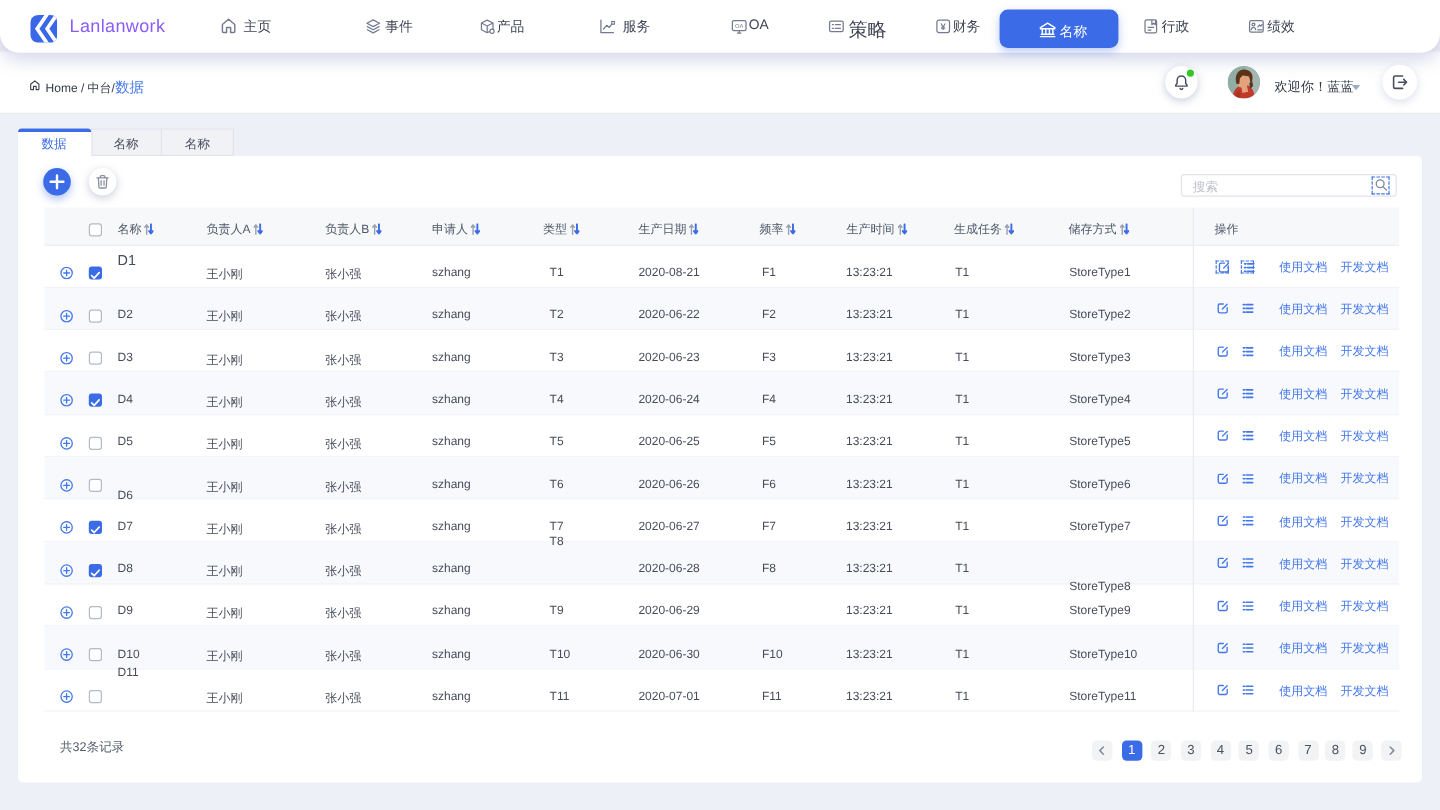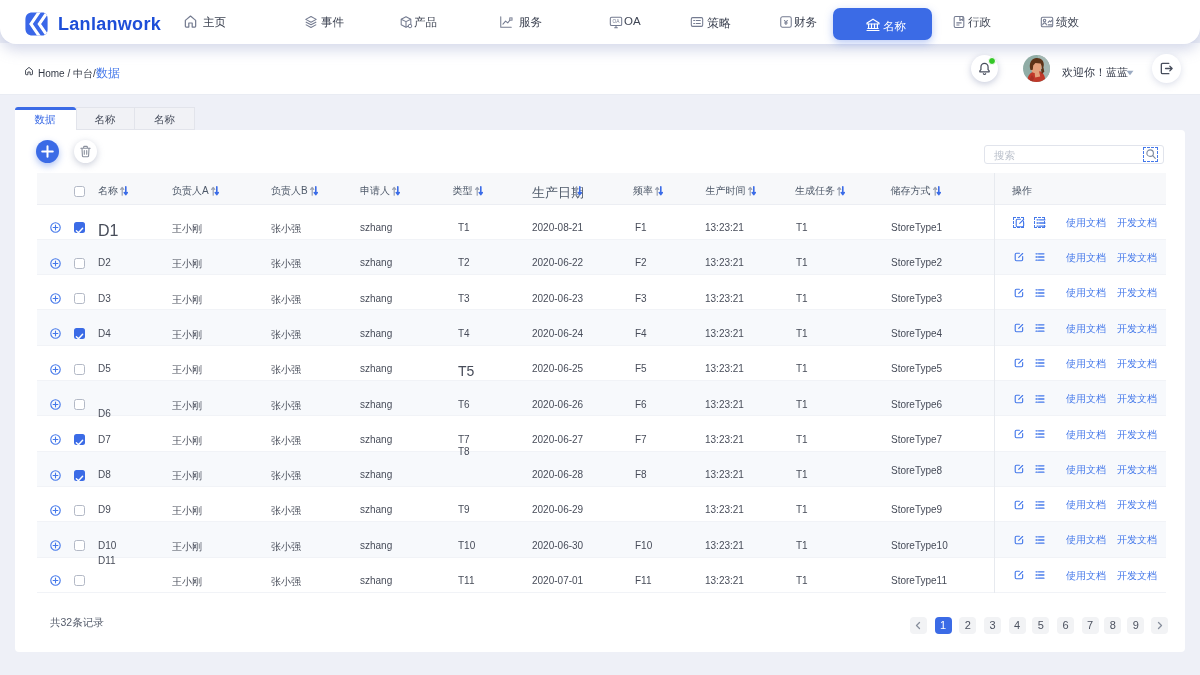--- a/index.html
+++ b/index.html
@@ -15,21 +15,21 @@
         <clipPath id="lg">
           <path d="M7.5 0.5 H17 C21 0.5 22.6 3 22.6 7 V17 C22.6 21 21 23.5 17 23.5 H7.5 C3 23.5 0.4 21 0.4 16.5 V7.5 C0.4 3 3 0.5 7.5 0.5 Z"></path>
         </clipPath>
       </defs>
 <g clip-path="url(#lg)">
 <rect width="23" height="24" fill="#3a67e8"></rect>
 <path d="M15.2 -1.5 L6 12 15.2 25.5" stroke="#fff" stroke-width="3.1" fill="none"></path>
 <path d="M23.5 -1.5 L14.3 12 23.5 25.5" stroke="#fff" stroke-width="3.1" fill="none"></path>
 </g>
 </svg>
-<div class="t" style="left:58px;top:13.5px;font-size:18px;font-weight:bold;color:#1d4ed8;letter-spacing:0.3px">Lanlanwork</div>
+<div class="t" style="left:58px;top:13.5px;font-size:15px;font-weight:normal;color:#8b5cf6;letter-spacing:0.3px">Lanlanwork</div>
 <svg class="abs" style="left:183px;top:14px" width="15" height="15" viewBox="0 0 16 16">
       <path d="M2.5 6.8L8 2.2l5.5 4.6v6.2a0.9 0.9 0 0 1-0.9 0.9H9.8V9.6H6.2v4.3H3.4a0.9 0.9 0 0 1-0.9-0.9Z" fill="none" stroke="#747b90" stroke-width="1.3" stroke-linejoin="round"></path>
     </svg>
     <div class="t" style="left:203px;top:15px;font-size:11.5px;color:#3f4554">主页</div>
 <svg class="abs" style="left:304px;top:14.5px" width="14" height="14" viewBox="0 0 16 16">
       <g fill="none" stroke="#747b90" stroke-width="1.2" stroke-linejoin="round">
         <path d="M8 1.8L14 5 8 8.2 2 5Z"></path>
         <path d="M2 8l6 3.2L14 8"></path>
         <path d="M2 11l6 3.2L14 11"></path>
       </g>
@@ -58,21 +58,21 @@
       </g>
       <text x="8" y="9.3" font-size="5.5" text-anchor="middle" fill="#747b90" font-family="Liberation Sans">OA</text>
     </svg>
     <div class="t" style="left:624px;top:15px;font-size:11.5px;color:#3f4554">OA</div>
 <svg class="abs" style="left:690px;top:14.5px" width="14" height="14" viewBox="0 0 16 16">
       <g fill="none" stroke="#747b90" stroke-width="1.2" stroke-linecap="round">
         <rect x="1.5" y="3" width="13" height="10" rx="1.5"></rect>
         <path d="M4.2 6.2h1M7 6.2h4.8M4.2 9.8h1M7 9.8h4.8"></path>
       </g>
     </svg>
-    <div class="t" style="left:707px;top:15px;font-size:12px;color:#3f4554">策略</div>
+    <div class="t" style="left:707px;top:15px;font-size:16px;color:#3f4554">策略</div>
 <svg class="abs" style="left:779px;top:14.5px" width="14" height="14" viewBox="0 0 16 16">
       <rect x="2" y="2" width="12" height="12" rx="2" fill="none" stroke="#747b90" stroke-width="1.2"></rect>
       <text x="8" y="11.2" font-size="9" font-weight="bold" text-anchor="middle" fill="#747b90" font-family="Liberation Sans">¥</text>
     </svg>
     <div class="t" style="left:794px;top:15px;font-size:11.5px;color:#3f4554">财务</div>
 <div class="abs" style="left:833px;top:8px;width:99px;height:32px;background:#3b6be6;border-radius:7px;box-shadow:0 3px 8px rgba(58,104,226,0.35)"></div>
 <svg class="abs" style="left:865px;top:16.5px" width="16" height="16" viewBox="0 0 16 16">
       <g fill="none" stroke="#fff" stroke-width="1.2" stroke-linecap="round" stroke-linejoin="round">
         <path d="M2 6l6-3.8L14 6v1H2Z"></path>
         <path d="M3.6 7v4.5M6.5 7v4.5M9.5 7v4.5M12.4 7v4.5"></path>
@@ -188,21 +188,21 @@
 <div class="t" style="left:360px;top:184px;font-size:10px;color:#4e5969">申请人</div>
 <svg style="position:absolute;left:392px;top:186.2px" width="8" height="10" viewBox="0 0 8 10">
 <path d="M2.2 9.2V1.8M0.7 3.4L2.2 1.4l1.5 2" fill="none" stroke="#9aa1b0" stroke-width="1.2" stroke-linecap="round" stroke-linejoin="round"></path>
 <path d="M5.8 0.8v7.4M4.3 6.6L5.8 8.6l1.5-2" fill="none" stroke="#3b6ce8" stroke-width="1.6" stroke-linecap="round" stroke-linejoin="round"></path>
 </svg>
 <div class="t" style="left:452.5px;top:184px;font-size:10px;color:#4e5969">类型</div>
 <svg style="position:absolute;left:474.5px;top:186.2px" width="8" height="10" viewBox="0 0 8 10">
 <path d="M2.2 9.2V1.8M0.7 3.4L2.2 1.4l1.5 2" fill="none" stroke="#9aa1b0" stroke-width="1.2" stroke-linecap="round" stroke-linejoin="round"></path>
 <path d="M5.8 0.8v7.4M4.3 6.6L5.8 8.6l1.5-2" fill="none" stroke="#3b6ce8" stroke-width="1.6" stroke-linecap="round" stroke-linejoin="round"></path>
 </svg>
-<div class="t" style="left:532px;top:184px;font-size:13px;color:#4e5969">生产日期</div>
+<div class="t" style="left:532px;top:184px;font-size:10px;color:#4e5969">生产日期</div>
 <svg style="position:absolute;left:574px;top:186.2px" width="8" height="10" viewBox="0 0 8 10">
 <path d="M2.2 9.2V1.8M0.7 3.4L2.2 1.4l1.5 2" fill="none" stroke="#9aa1b0" stroke-width="1.2" stroke-linecap="round" stroke-linejoin="round"></path>
 <path d="M5.8 0.8v7.4M4.3 6.6L5.8 8.6l1.5-2" fill="none" stroke="#3b6ce8" stroke-width="1.6" stroke-linecap="round" stroke-linejoin="round"></path>
 </svg>
 <div class="t" style="left:633px;top:184px;font-size:10px;color:#4e5969">频率</div>
 <svg style="position:absolute;left:655px;top:186.2px" width="8" height="10" viewBox="0 0 8 10">
 <path d="M2.2 9.2V1.8M0.7 3.4L2.2 1.4l1.5 2" fill="none" stroke="#9aa1b0" stroke-width="1.2" stroke-linecap="round" stroke-linejoin="round"></path>
 <path d="M5.8 0.8v7.4M4.3 6.6L5.8 8.6l1.5-2" fill="none" stroke="#3b6ce8" stroke-width="1.6" stroke-linecap="round" stroke-linejoin="round"></path>
 </svg>
 <div class="t" style="left:705.5px;top:184px;font-size:10px;color:#4e5969">生产时间</div>
@@ -223,21 +223,21 @@
 <div class="t" style="left:1012px;top:184px;font-size:10px;color:#4e5969">操作</div>
 <div class="abs" style="left:37px;top:238.8px;width:1129px;height:1px;background:#f1f3f7"></div>
 <svg style="position:absolute;left:49.5px;top:222.4px" width="11" height="11" viewBox="0 0 14 14">
 <circle cx="7" cy="7" r="6" fill="none" stroke="#4478ea" stroke-width="1.4"></circle>
 <path d="M7 4v6M4 7h6" stroke="#4478ea" stroke-width="1.4" stroke-linecap="round"></path>
     </svg>
 <div style="position:absolute;left:73.5px;top:222.4px;width:11px;height:11px;background:#3b6be6;border-radius:2.5px">
 <svg width="11" height="11" viewBox="0 0 13 13">
         <path d="M2.8 6.8l2.5 2.4 4.9-5.4" fill="none" stroke="#fff" stroke-width="1.7" stroke-linecap="round" stroke-linejoin="round"></path>
       </svg></div>
-<div class="t" style="left:98px;top:222.0px;font-size:16px;color:#474c59">D1</div>
+<div class="t" style="left:98px;top:210px;font-size:12px;color:#474c59">D1</div>
 <div class="t" style="left:172px;top:222.0px;font-size:10px;color:#474c59">王小刚</div>
 <div class="t" style="left:271px;top:222.0px;font-size:10px;color:#474c59">张小强</div>
 <div class="t" style="left:360px;top:222.0px;font-size:10px;color:#474c59">szhang</div>
 <div class="t" style="left:458px;top:222.0px;font-size:10px;color:#474c59">T1</div>
 <div class="t" style="left:532px;top:222.0px;font-size:10px;color:#474c59">2020-08-21</div>
 <div class="t" style="left:635px;top:222.0px;font-size:10px;color:#474c59">F1</div>
 <div class="t" style="left:705px;top:222.0px;font-size:10px;color:#474c59">13:23:21</div>
 <div class="t" style="left:796px;top:222.0px;font-size:10px;color:#474c59">T1</div>
 <div class="t" style="left:891px;top:222.0px;font-size:10px;color:#474c59">StoreType1</div>
 <div style="position:absolute;left:1013px;top:216.65px;width:11px;height:11px;border:1px dashed #4478ea;box-sizing:border-box">
@@ -348,21 +348,21 @@
 <div class="abs" style="left:37px;top:380.00000000000006px;width:1129px;height:1px;background:#f1f3f7"></div>
 <svg style="position:absolute;left:49.5px;top:363.6px" width="11" height="11" viewBox="0 0 14 14">
 <circle cx="7" cy="7" r="6" fill="none" stroke="#4478ea" stroke-width="1.4"></circle>
 <path d="M7 4v6M4 7h6" stroke="#4478ea" stroke-width="1.4" stroke-linecap="round"></path>
     </svg>
 <div style="position:absolute;left:73.5px;top:363.6px;width:11px;height:11px;background:#fff;border:1.5px solid #b3b9c6;border-radius:2.5px;box-sizing:border-box"></div>
 <div class="t" style="left:98px;top:363.20000000000005px;font-size:10px;color:#474c59">D5</div>
 <div class="t" style="left:172px;top:363.20000000000005px;font-size:10px;color:#474c59">王小刚</div>
 <div class="t" style="left:271px;top:363.20000000000005px;font-size:10px;color:#474c59">张小强</div>
 <div class="t" style="left:360px;top:363.20000000000005px;font-size:10px;color:#474c59">szhang</div>
-<div class="t" style="left:458px;top:363.20000000000005px;font-size:14px;color:#474c59">T5</div>
+<div class="t" style="left:458px;top:363.20000000000005px;font-size:10px;color:#474c59">T5</div>
 <div class="t" style="left:532px;top:363.20000000000005px;font-size:10px;color:#474c59">2020-06-25</div>
 <div class="t" style="left:635px;top:363.20000000000005px;font-size:10px;color:#474c59">F5</div>
 <div class="t" style="left:705px;top:363.20000000000005px;font-size:10px;color:#474c59">13:23:21</div>
 <div class="t" style="left:796px;top:363.20000000000005px;font-size:10px;color:#474c59">T1</div>
 <div class="t" style="left:891px;top:363.20000000000005px;font-size:10px;color:#474c59">StoreType5</div>
 <div style="position:absolute;left:1013px;top:357.85px;width:11px;height:11px;box-sizing:border-box">
 <svg width="10" height="10" style="position:absolute;left:0.5px;top:0.5px" viewBox="0 0 14 14">
 <path d="M7.6 1.8H3.4c-1.1 0-1.7.6-1.7 1.7v7c0 1.1.6 1.7 1.7 1.7h7c1.1 0 1.7-.6 1.7-1.7V6.3" fill="none" stroke="#4478ea" stroke-width="1.6" stroke-linecap="round"></path>
 <path d="M12.1 2.1L6.6 7.6" fill="none" stroke="#4478ea" stroke-width="1.6" stroke-linecap="round"></path>
 </svg>
@@ -448,21 +448,21 @@
       </svg></div>
 <div class="t" style="left:98px;top:469.1000000000001px;font-size:10px;color:#474c59">D8</div>
 <div class="t" style="left:172px;top:469.1000000000001px;font-size:10px;color:#474c59">王小刚</div>
 <div class="t" style="left:271px;top:469.1000000000001px;font-size:10px;color:#474c59">张小强</div>
 <div class="t" style="left:360px;top:469.1000000000001px;font-size:10px;color:#474c59">szhang</div>
 <div class="t" style="left:458px;top:446px;font-size:10px;color:#474c59">T8</div>
 <div class="t" style="left:532px;top:469.1000000000001px;font-size:10px;color:#474c59">2020-06-28</div>
 <div class="t" style="left:635px;top:469.1000000000001px;font-size:10px;color:#474c59">F8</div>
 <div class="t" style="left:705px;top:469.1000000000001px;font-size:10px;color:#474c59">13:23:21</div>
 <div class="t" style="left:796px;top:469.1000000000001px;font-size:10px;color:#474c59">T1</div>
-<div class="t" style="left:891px;top:465px;font-size:10px;color:#474c59">StoreType8</div>
+<div class="t" style="left:891px;top:484px;font-size:10px;color:#474c59">StoreType8</div>
 <div style="position:absolute;left:1013px;top:463.75000000000006px;width:11px;height:11px;box-sizing:border-box">
 <svg width="10" height="10" style="position:absolute;left:0.5px;top:0.5px" viewBox="0 0 14 14">
 <path d="M7.6 1.8H3.4c-1.1 0-1.7.6-1.7 1.7v7c0 1.1.6 1.7 1.7 1.7h7c1.1 0 1.7-.6 1.7-1.7V6.3" fill="none" stroke="#4478ea" stroke-width="1.6" stroke-linecap="round"></path>
 <path d="M12.1 2.1L6.6 7.6" fill="none" stroke="#4478ea" stroke-width="1.6" stroke-linecap="round"></path>
 </svg>
     </div>
 <div style="position:absolute;left:1034px;top:463.75000000000006px;width:11px;height:11px;box-sizing:border-box">
 <svg width="10" height="10" style="position:absolute;left:0.5px;top:0.5px" viewBox="0 0 14 14">
 <path d="M1.5 2.6h1.6M5 2.6h7.5M1.5 7h1.6M5 7h7.5M1.5 11.4h1.6M5 11.4h7.5" stroke="#4478ea" stroke-width="1.9" stroke-linecap="round"></path>
 </svg>

